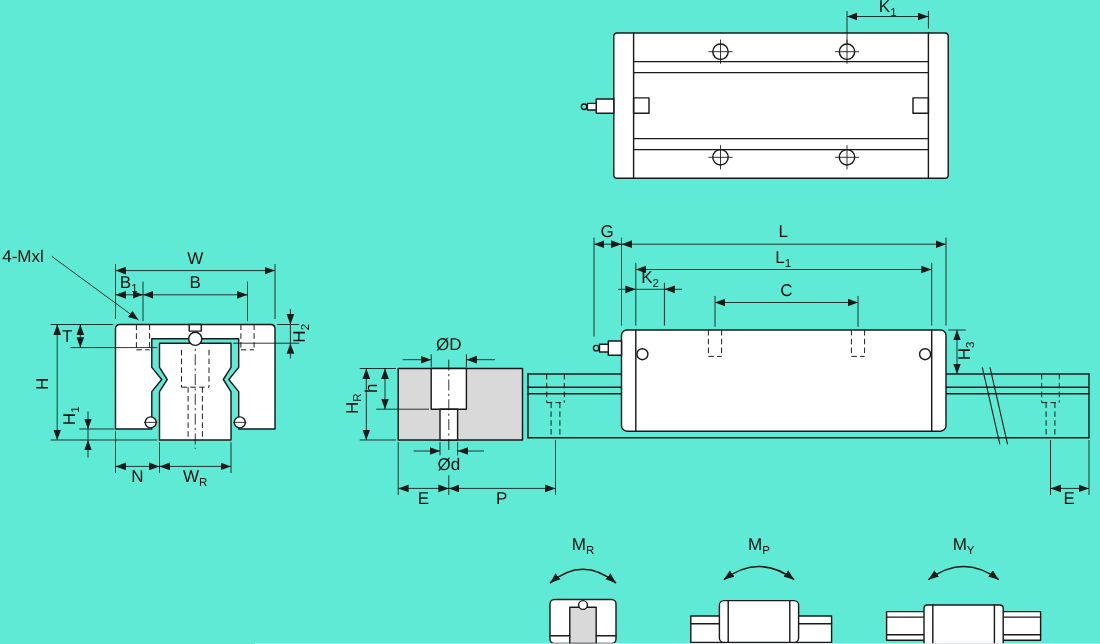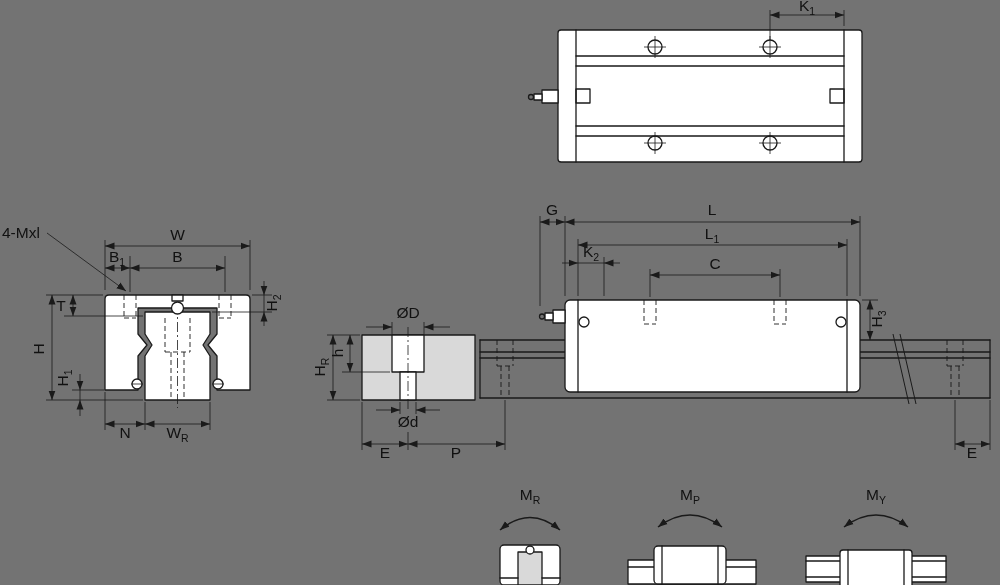--- a/index.html
+++ b/index.html
@@ -1,16 +1,16 @@
 <!DOCTYPE html>
 <html><head>
 <meta charset="utf-8">
 <style>
   html,body{margin:0;padding:0;background:#fff;}
-  .stage{position:relative;width:1000px;height:585px;background:#737373;overflow:hidden;}
+  .stage{position:relative;width:1000px;height:585px;background:#5eead4;overflow:hidden;}
   svg{position:absolute;left:0;top:0;}
   .obj{fill:none;stroke:#1a1a1a;stroke-width:1.3;stroke-linejoin:round;stroke-linecap:round;}
   .fw{fill:#ffffff;}
   .fg{fill:#d9d9d9;}
   .dim{fill:none;stroke:#1a1a1a;stroke-width:0.8;}
   .arc{fill:none;stroke:#1a1a1a;stroke-width:1.5;}
   .dash{fill:none;stroke:#1a1a1a;stroke-width:0.9;stroke-dasharray:5 3;}
   .cl{fill:none;stroke:#1a1a1a;stroke-width:0.8;stroke-dasharray:10 3 2 3;}
   .brk{fill:none;stroke:#1a1a1a;stroke-width:1;}
   .lbl{font-family:"Liberation Sans",sans-serif;font-size:15.5px;fill:#111;}

